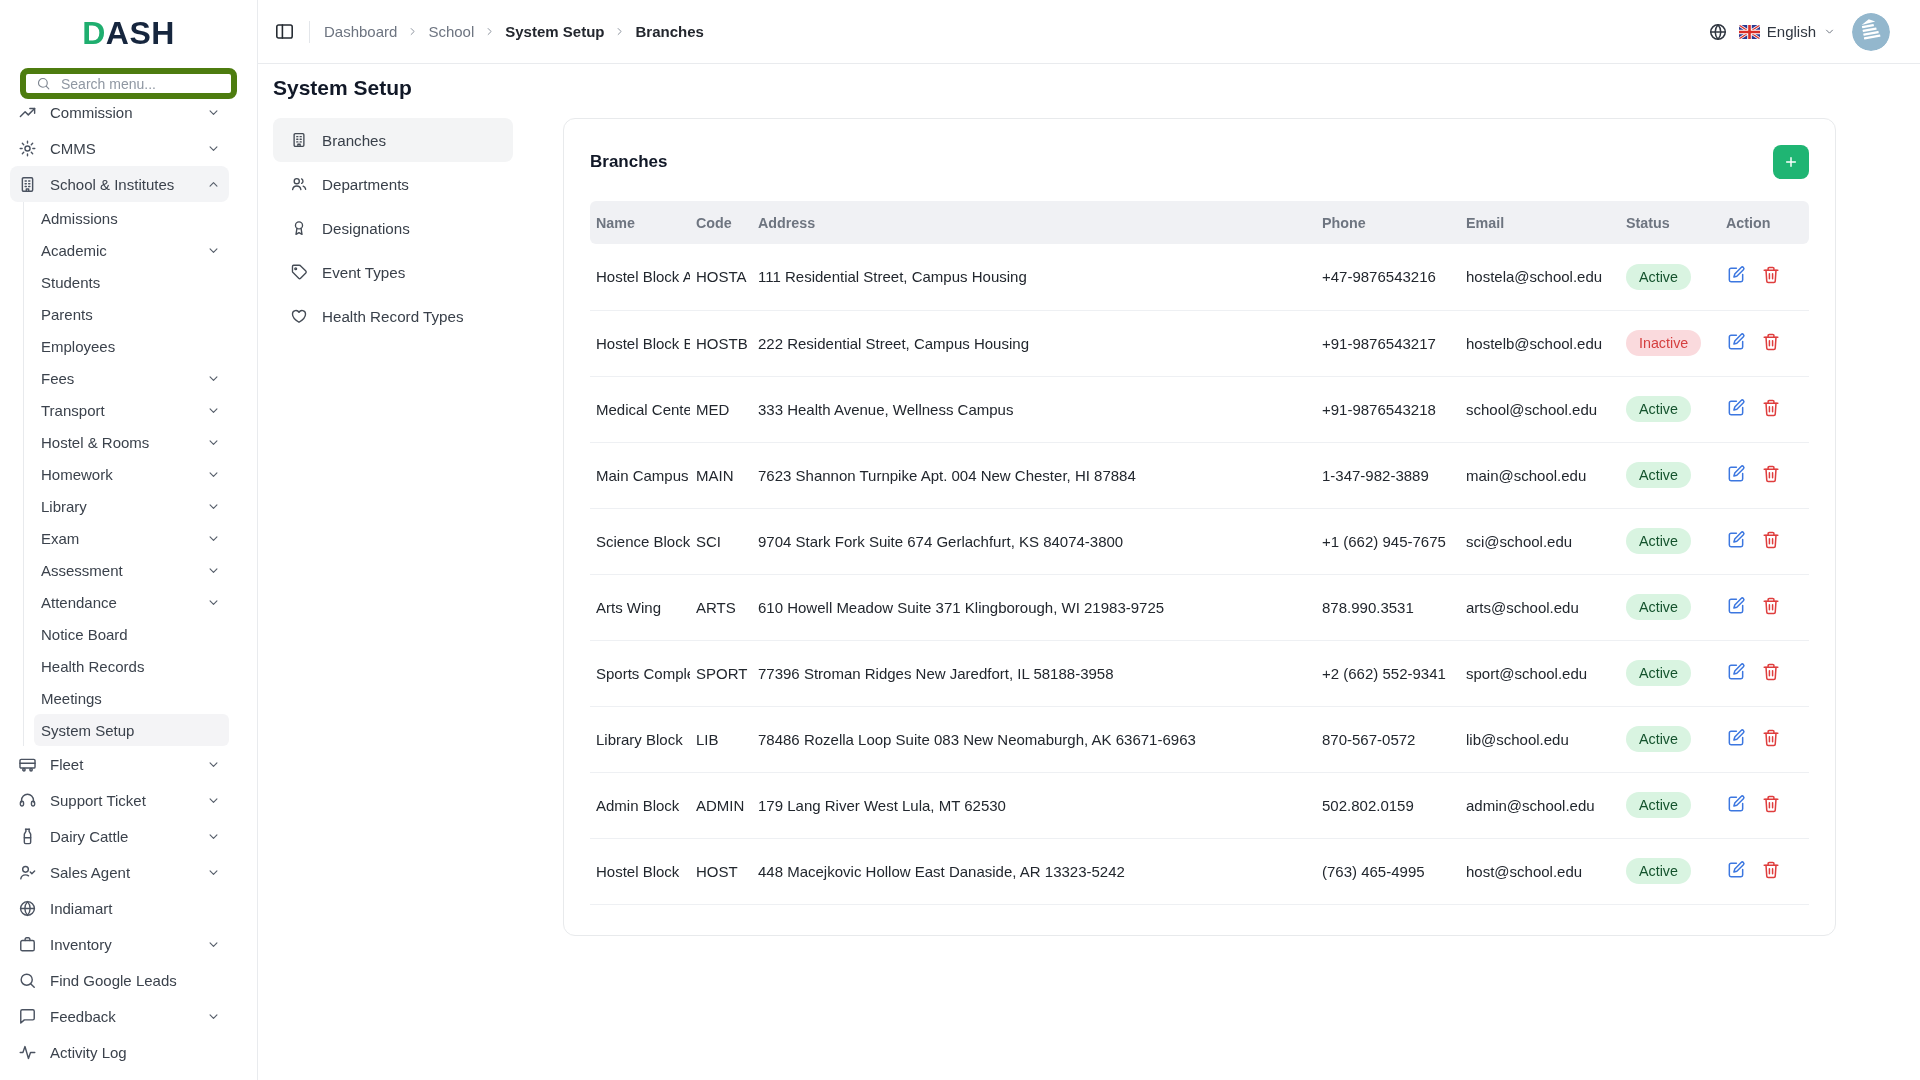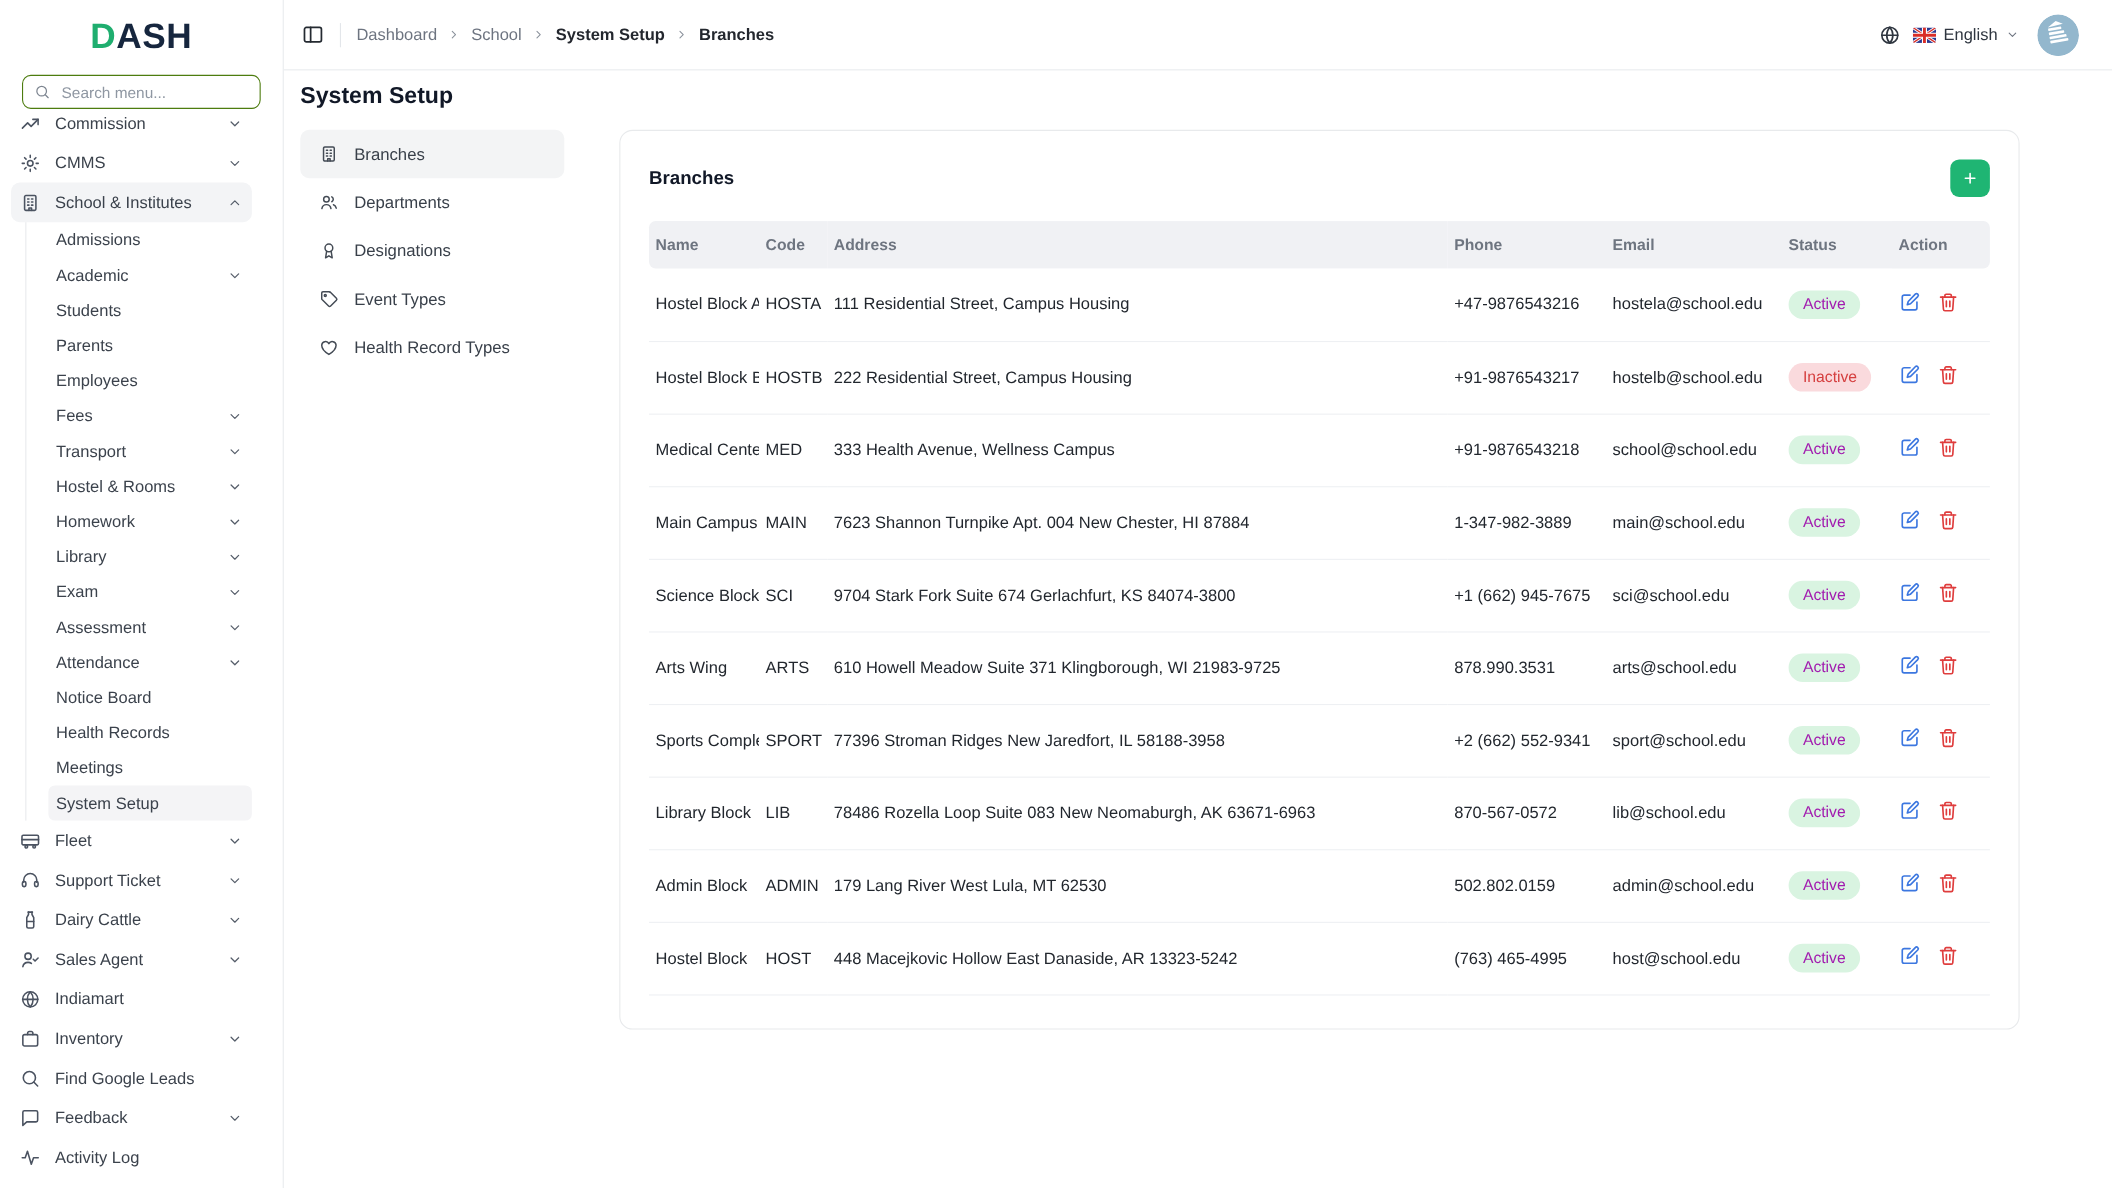--- a/index.html
+++ b/index.html
@@ -12,35 +12,35 @@
   }
   svg { display:block; }
   .ic { fill:none; stroke:currentColor; stroke-width:1.8; stroke-linecap:round; stroke-linejoin:round; }
 
   
   .sidebar { width:258px; flex:0 0 258px; height:1080px; border-right:1px solid #e9ebee; display:flex; flex-direction:column; background:#fff; }
   .logo-row { height:62px; display:flex; align-items:center; justify-content:center; padding-top:4px; }
   .logo { font-size:32px; font-weight:800; letter-spacing:.5px; }
   .logo .lg { color:#1fae6f; }
   .logo .ld { color:#16263e; }
-  .search-box { margin:6px 20px 0 20px; height:31px; border:1px solid #4d7c0f; border-radius:8px; display:flex; align-items:center; gap:8px; padding:0 10px; background:#fff; }
+  .search-box { margin:6px 20px 0 20px; height:31px; border:6px solid #4d7c0f; border-radius:8px; display:flex; align-items:center; gap:8px; padding:0 10px; background:#fff; }
   .search-box svg { width:15px; height:15px; color:#7d8590; flex:0 0 auto; }
   .search-box input { border:none; outline:none; flex:1; font-family:inherit; font-size:14px; color:#39404a; background:transparent; }
   .search-box input::placeholder { color:#8f97a2; }
   .nav-scroller { flex:1; overflow:hidden; margin-top:4px; padding:0 28px 0 10px; }
   .nav-item { display:flex; align-items:center; height:36px; padding:0 8px; border-radius:8px; cursor:pointer; color:#3b424c; font-size:15px; }
   .nav-item.clipped { margin-top:-9px; }
   .nav-item.active { background:#f3f4f6; }
   .nav-item .ni { width:19px; height:19px; margin-right:13px; color:#4b5361; flex:0 0 auto; }
   .nav-item .ni svg { width:19px; height:19px; }
   .nav-item .nl { flex:1; white-space:nowrap; overflow:hidden; }
   .nav-item .nc { width:15px; height:15px; color:#565e6a; flex:0 0 auto; }
   .nav-item .nc svg { width:15px; height:15px; }
   .sub-group { margin-left:13px; border-left:1px solid #e8eaed; }
-  .sub-group .nav-item { height:32px; margin-left:20px; padding:0 8px 0 7px; border-radius:6px; font-size:15px; }
+  .sub-group .nav-item { height:32px; margin-left:10px; padding:0 8px 0 7px; border-radius:6px; font-size:15px; }
   .sub-group .nav-item.active { background:#f4f4f6; }
 
   
   .main { flex:1; display:flex; flex-direction:column; min-width:0; }
   .topbar { height:64px; flex:0 0 64px; border-bottom:1px solid #e9ebee; display:flex; align-items:center; padding:0 30px 0 16px; }
   .tb-toggle { background:none; border:none; padding:0; cursor:pointer; color:#242a31; }
   .tb-toggle svg { width:21px; height:21px; }
   .tb-divider { width:1px; height:22px; background:#e3e6ea; margin:0 14px; }
   .breadcrumb { display:flex; align-items:center; gap:9px; font-size:15px; }
   .crumb { cursor:pointer; color:#23272e; font-weight:600; }
@@ -72,21 +72,21 @@
   .card-title { font-size:17px; font-weight:700; color:#111827; }
   .add-btn { width:36px; height:34px; border:none; border-radius:8px; background:#1fb573; color:#fff; cursor:pointer; display:flex; align-items:center; justify-content:center; }
   .add-btn svg { width:16px; height:16px; stroke-width:2.2; }
 
   table.data { width:100%; border-collapse:collapse; table-layout:fixed; }
   .data thead th { background:#f0f1f4; height:43px; font-size:14.3px; font-weight:700; color:#6e7580; text-align:left; padding:0 0 0 6px; }
   .data thead th:first-child { border-radius:6px 0 0 6px; }
   .data thead th:last-child { border-radius:0 6px 6px 0; }
   .data tbody td { height:66px; font-size:15px; color:#22272e; padding:0 6px 0 6px; border-bottom:1px solid #eef0f3; overflow:hidden; white-space:nowrap; }
   .badge { display:inline-block; padding:5px 13px; border-radius:999px; font-size:14.3px; }
-  .badge.active { background:#d9f4e1; color:#a21caf; }
+  .badge.active { background:#d9f4e1; color:#14532d; }
   .badge.inactive { background:#fadadd; color:#d53f3f; }
   .act-btn { background:none; border:none; padding:0; margin-right:15px; cursor:pointer; }
   .act-btn svg { width:20px; height:20px; }
   .act-btn.edit { color:#3c77e0; }
   .act-btn.del { color:#df3d3d; }
 </style>
 </head>
 <body>
 
 <aside class="sidebar">

